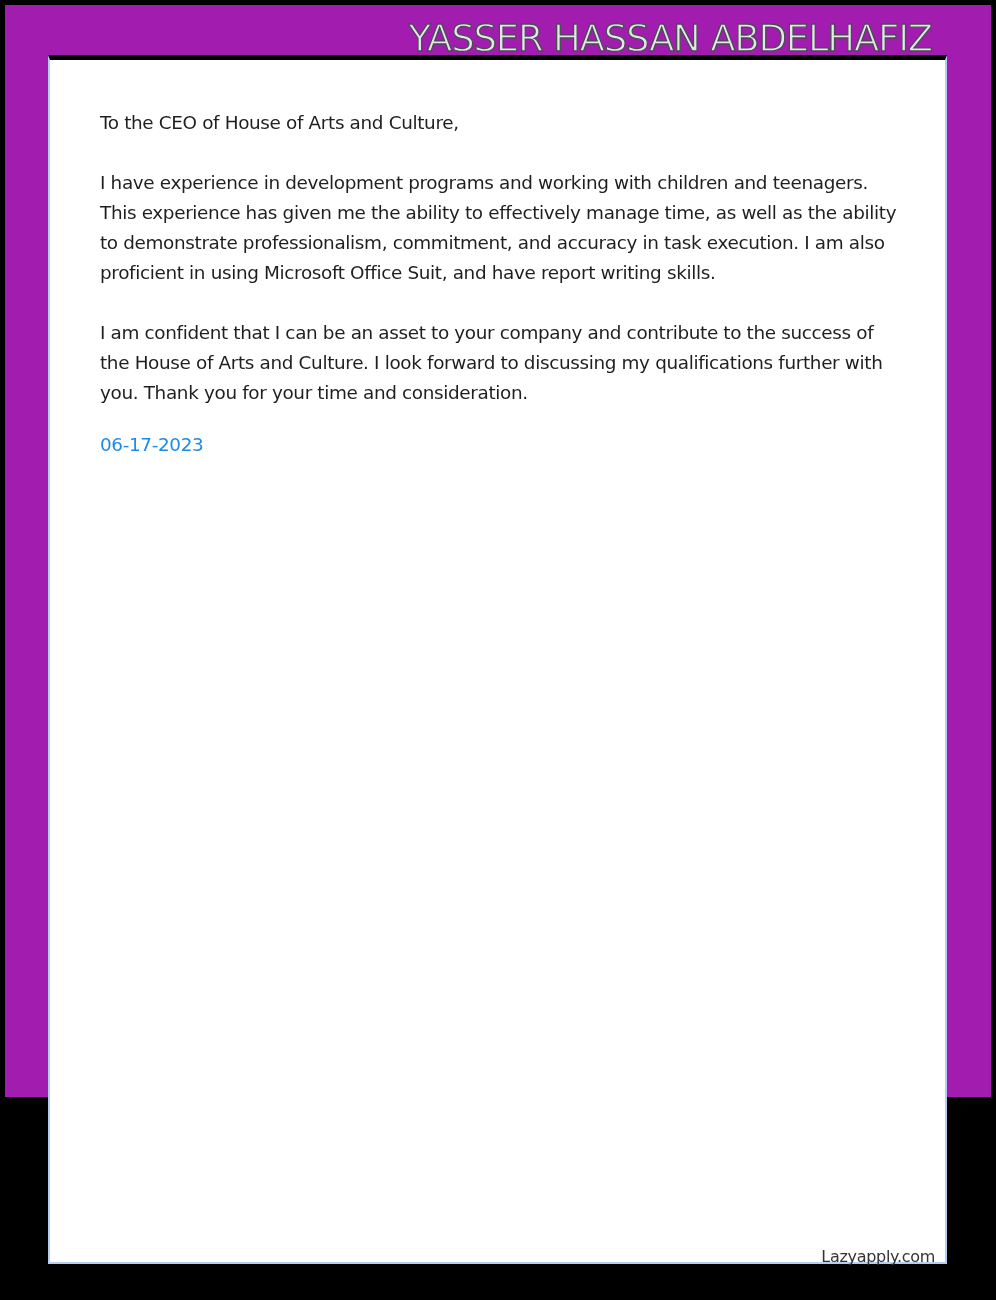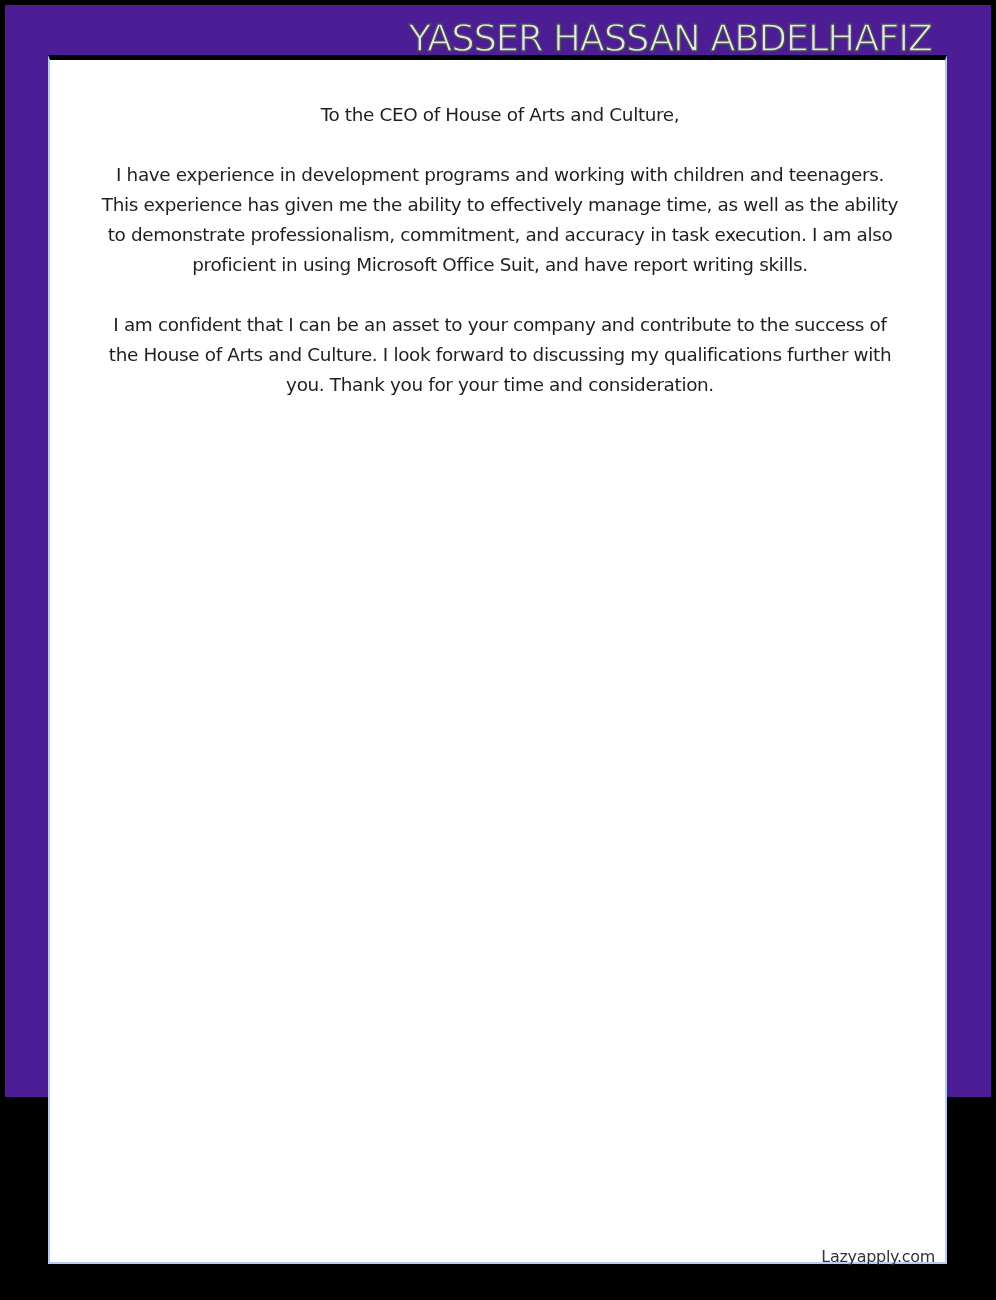--- a/index.html
+++ b/index.html
@@ -7,21 +7,21 @@
     width: 996px; height: 1300px;
     background: #000000;
     position: relative;
     overflow: hidden;
     font-family: "DejaVu Sans", sans-serif;
   }
   .canvas {
     position: absolute;
     left: 5px; top: 5px;
     width: 986px; height: 1092px;
-    background: #4c1d95;
+    background: #a21caf;
   }
   .header-name {
     position: absolute;
     right: 59px; top: 12px;
     font-family: "DejaVu Sans", sans-serif;
     font-size: 37px;
     letter-spacing: -1.2px;
     color: #e4e6ea;
     -webkit-text-stroke: 1.3px #4a4c52;
     white-space: nowrap;
@@ -32,27 +32,26 @@
     left: 43px; top: 50px;
     width: 895px; height: 1202px;
     background: #ffffff;
     border-left: 2px solid #b3cdf5;
     border-right: 2px solid #b3cdf5;
     border-bottom: 2px solid #b3cdf5;
     border-top: 5px solid #000000;
   }
   .letter {
     position: absolute;
-    left: 50px; top: 40px;
+    left: 50px; top: 48px;
     width: 800px;
     font-size: 18.4px;
     line-height: 30px;
     color: #1f1f1f;
     letter-spacing: -0.35px;
-    text-align: center;
   }
   .letter p { margin: 0 0 30px 0; }
   .letter p.last { margin-bottom: 22px; }
   .date {
     color: #1e8ae6;
     font-size: 18.4px;
     line-height: 30px;
   }
   .footer-brand {
     position: absolute;
@@ -66,16 +65,17 @@
 <body>
 
 <div class="canvas">
   <div class="header-name">YASSER HASSAN ABDELHAFIZ</div>
 
   <div class="page">
     <div class="letter">
       <p>To the CEO of House of Arts and Culture,</p>
       <p>I have experience in development programs and working with children and teenagers. This experience has given me the ability to effectively manage time, as well as the ability to demonstrate professionalism, commitment, and accuracy in task execution. I am also proficient in using Microsoft Office Suit, and have report writing skills.</p>
       <p class="last">I am confident that I can be an asset to your company and contribute to the success of the House of Arts and Culture. I look forward to discussing my qualifications further with you. Thank you for your time and consideration.</p>
+      <div class="date">06-17-2023</div>
     </div>
     <div class="footer-brand">Lazyapply.com</div>
   </div>
 </div>
 
 </body></html>

